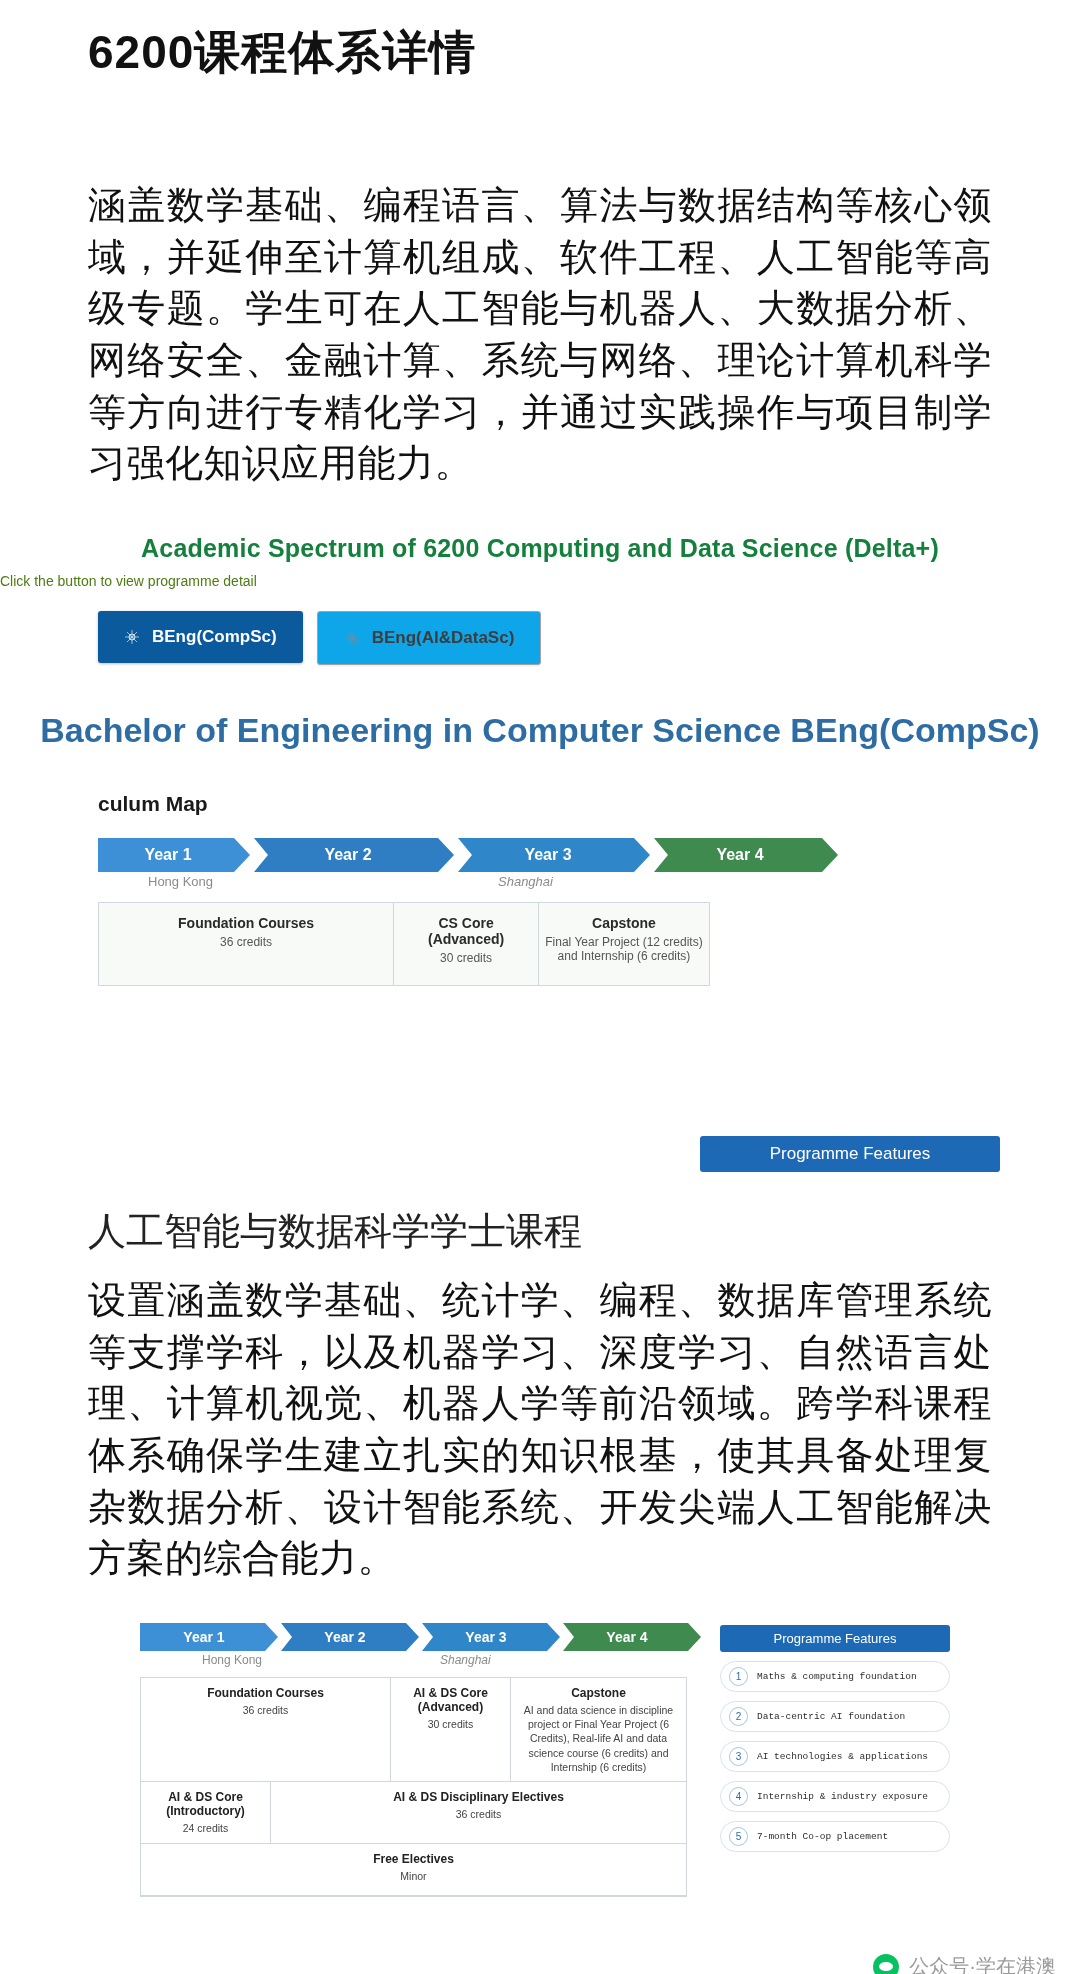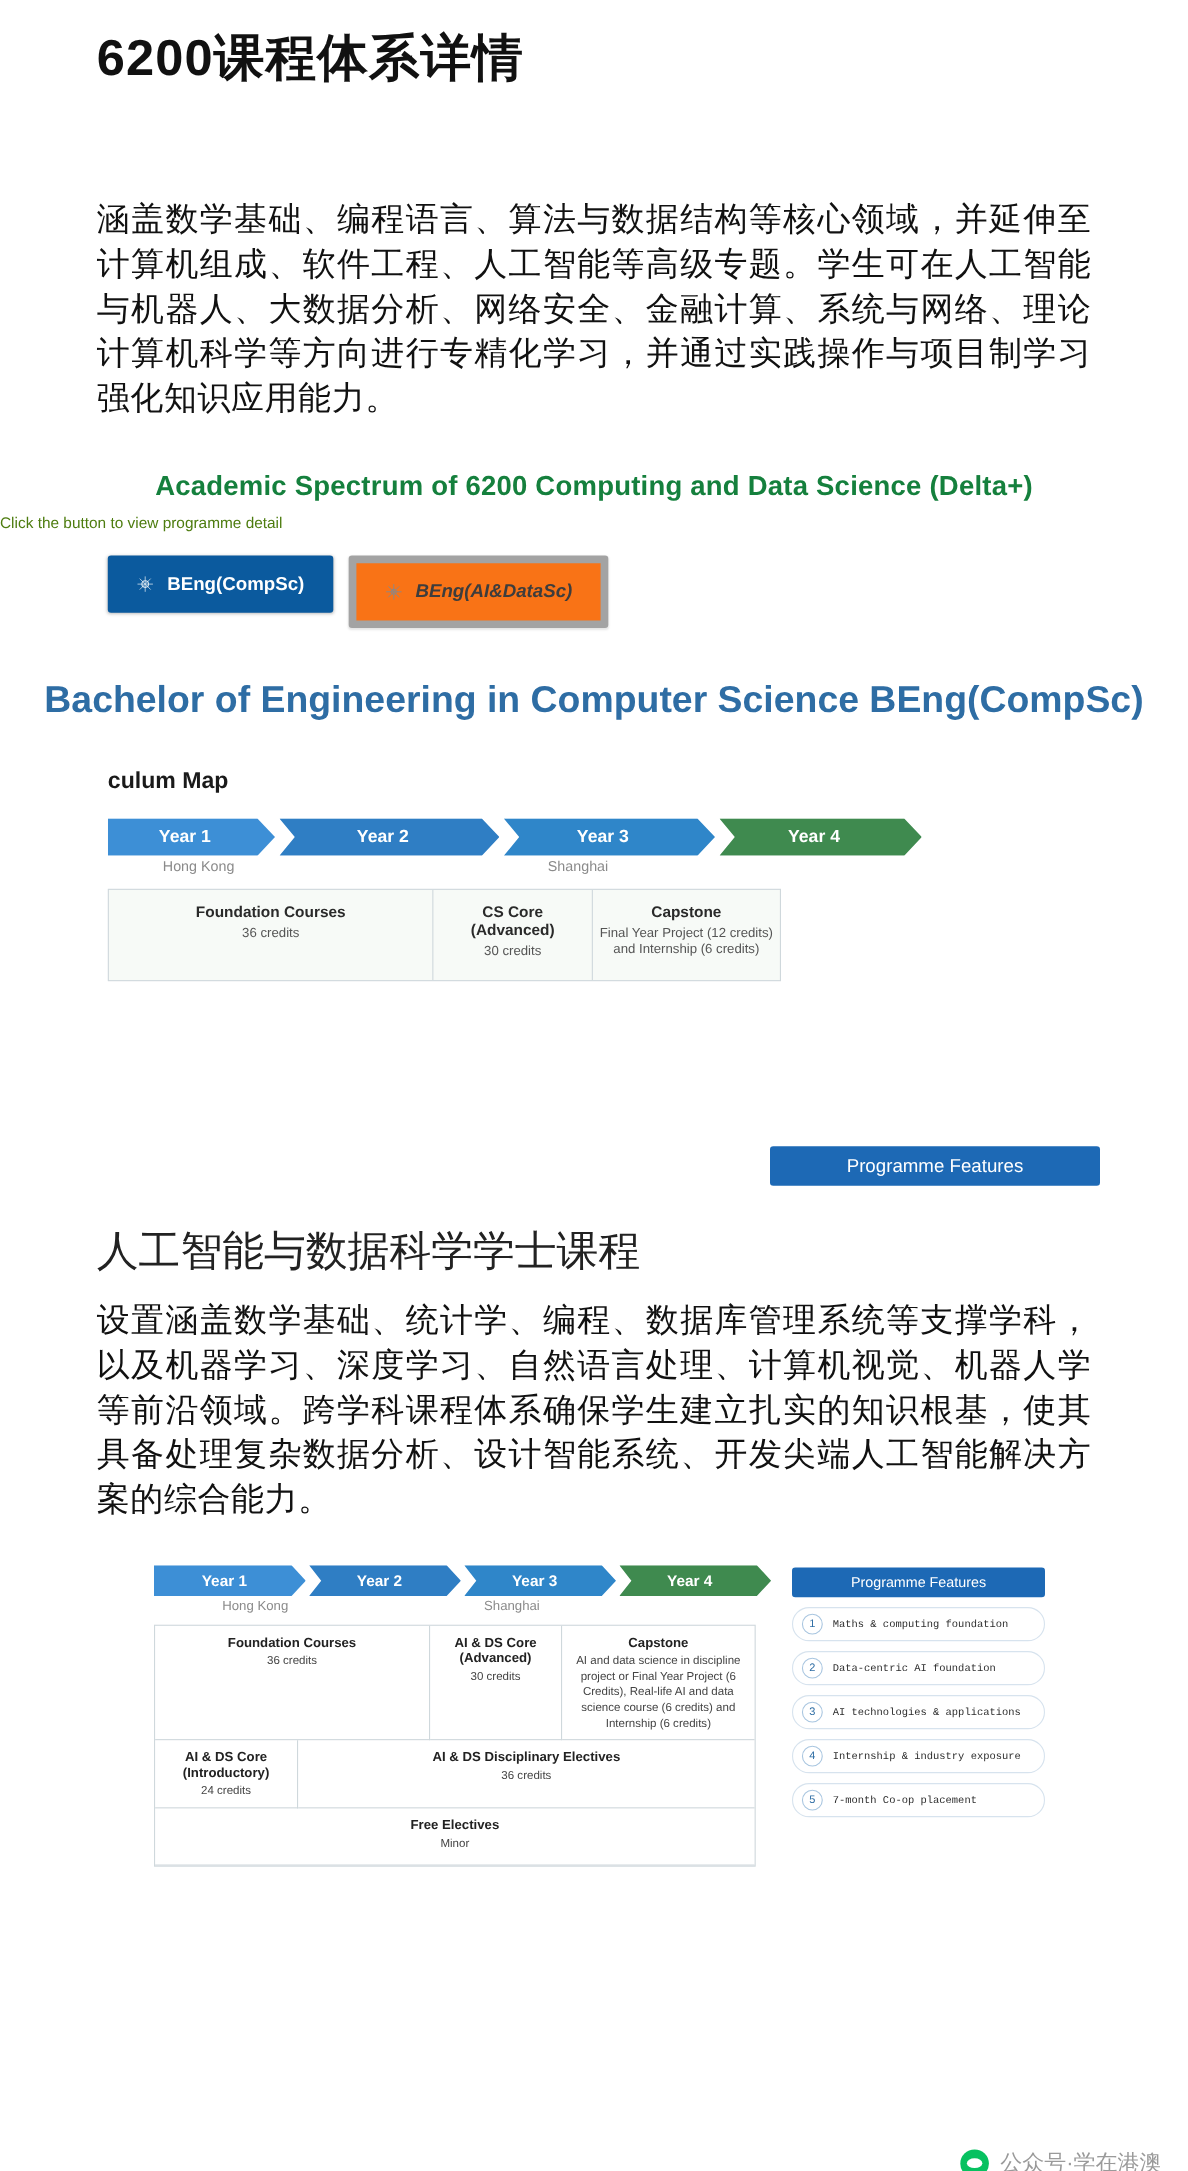--- a/index.html
+++ b/index.html
@@ -28,21 +28,21 @@
     margin: 22px 0 0 88px;
     color: #111111;
   }
   .section-heading {
     font-size: 38px;
     color: #222222;
     margin: 0 0 0 88px;
     font-weight: 400;
   }
   .body-text {
-    font-size: 30px;
+    font-size: 38px;
     line-height: 1.36;
     color: #111111;
     margin: 18px 88px 0 88px;
     text-align: justify;
     text-justify: inter-ideograph;
     letter-spacing: 0.5px;
   }
   .spacer-1 { height: 78px; }
   .spacer-2 { height: 26px; }
 
@@ -80,25 +80,24 @@
     font-size: 17px;
     font-weight: bold;
     text-align: center;
   }
   .tab.active {
     background: #0b5a9e;
     color: #ffffff;
     box-shadow: 0 1px 3px rgba(0,0,0,.25);
   }
   .tab.inactive {
-    background: #f97316;
+    background: #0ea5e9;
     color: #3d3d3d;
-    border: 7px solid #a3a3a3;
+    border: 1px solid #a3a3a3;
     box-shadow: 0 1px 2px rgba(0,0,0,.10);
-    font-style: italic;
   }
   .tab .dot-icon {
     display: inline-block;
     width: 16px; height: 16px;
     opacity: .85;
   }
   .fig-h2 {
     text-align: center;
     color: #2e6da4;
     font-weight: bold;
@@ -139,21 +138,21 @@
   .chev.y3 { background: #2f86c9; width: 160px; }
   .chev.y4 { background: #3f8a4f; width: 152px; }
   .campus-row {
     position: relative;
     margin: 2px 0 0 98px;
     height: 20px;
     font-size: 13px;
     color: #8b8b8b;
   }
   .campus-hk { position: absolute; left: 50px; }
-  .campus-sh { position: absolute; left: 400px; }
+  .campus-sh { position: absolute; left: 400px; font-style: italic; }
 
   .course-table {
     display: flex;
     margin: 8px 0 0 98px;
     border: 1px solid #cfd8dc;
     width: 610px;
     background: #f7faf7;
     height: 82px;
   }
   .ct-cell {

